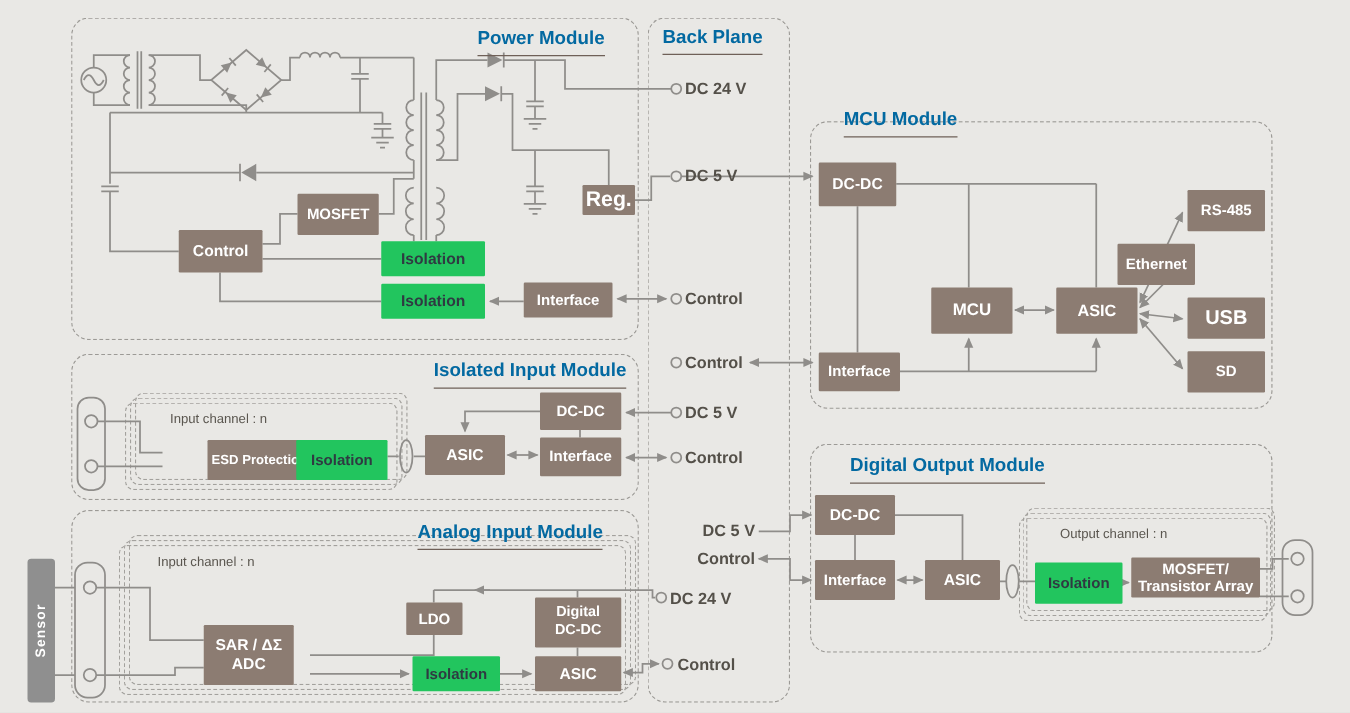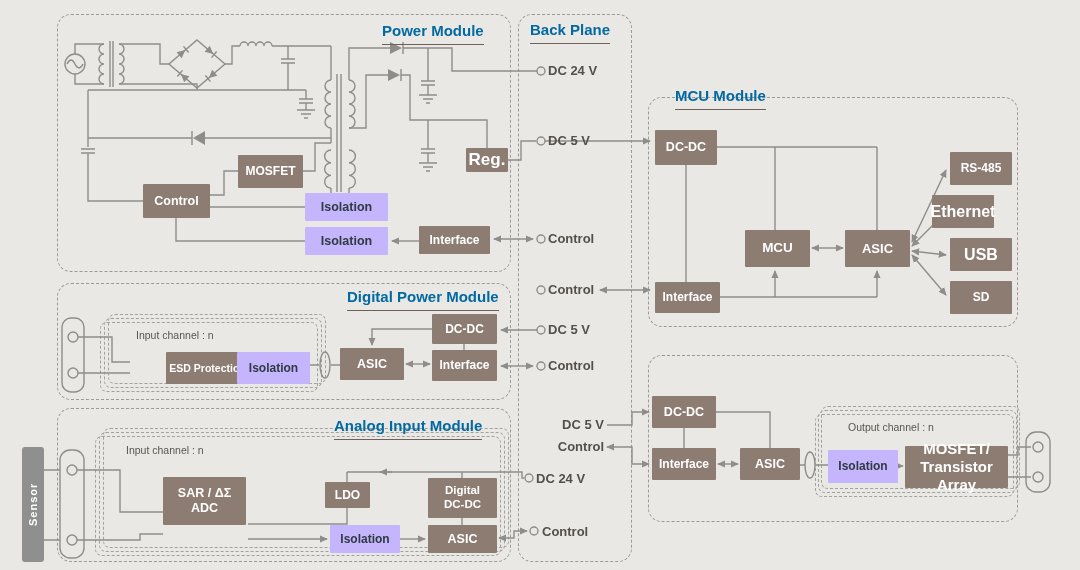--- a/index.html
+++ b/index.html
@@ -4,21 +4,21 @@
 <style>
   html,body{margin:0;padding:0;}
   body{font-family:"Liberation Sans",sans-serif;background:#d8d7d4;}
   #stage{position:relative;width:1080px;height:570px;background:#e9e8e5;overflow:hidden;}
   .module{position:absolute;border:1.6px dashed #9c9a96;border-radius:14px;}
   .stack{position:absolute;border:1.3px dashed #a3a19d;border-radius:7px;}
   .title{position:absolute;color:#0369a1;font-size:15px;font-weight:700;border-bottom:1.6px solid #6f6058;padding-bottom:5px;white-space:nowrap;}
   .bp-label{position:absolute;color:#545049;font-size:13px;font-weight:600;white-space:nowrap;}
   .ch-label{position:absolute;color:#5a564f;font-size:10.5px;white-space:nowrap;}
   .block{position:absolute;background:#8c7c72;color:#fff;display:flex;flex-direction:column;align-items:center;justify-content:center;text-align:center;border-radius:1px;font-size:12.5px;font-weight:600;line-height:1.2;}
-  .block.blue{background:#c4b5fd;color:#2f3a42;}
+  .block.blue{background:#22c55e;color:#2f3a42;}
   .sensor{position:absolute;background:#8f8f8f;color:#fff;border-radius:3px;display:flex;align-items:center;justify-content:center;writing-mode:vertical-rl;transform:rotate(180deg);font-size:11px;font-weight:600;letter-spacing:1px;}
   svg{position:absolute;left:0;top:0;}
   .ln{stroke:#8f8d8a;stroke-width:1.4;fill:none;}
   .fl{fill:#8f8d8a;stroke:none;}
 </style>
 </head>
 <body>
 
 <div id="stage">
 
@@ -195,22 +195,23 @@
     <g>
       <rect class="ln" x="1026" y="432" width="24" height="60" rx="10"></rect>
       <circle class="ln" cx="1038" cy="447" r="5"></circle>
       <circle class="ln" cx="1038" cy="477" r="5"></circle>
     </g>
   </svg>
 
   <div class="title" style="left:382px;top:22px;">Power Module</div>
   <div class="title" style="left:530px;top:21px;">Back Plane</div>
   <div class="title" style="left:675px;top:87px;">MCU Module</div>
-  <div class="title" style="left:347px;top:288px;">Digital Power Module</div>
+  <div class="title" style="left:347px;top:288px;">Isolated Input Module</div>
   <div class="title" style="left:334px;top:417px;">Analog Input Module</div>
+  <div class="title" style="left:680px;top:364px;">Digital Output Module</div>
 
   <div class="ch-label" style="left:136px;top:329px;">Input channel : n</div>
   <div class="ch-label" style="left:126px;top:444px;">Input channel : n</div>
   <div class="ch-label" style="left:848px;top:421px;">Output channel : n</div>
 
   <div class="bp-label" style="left:548px;top:63px;">DC 24 V</div>
   <div class="bp-label" style="left:548px;top:133px;">DC 5 V</div>
   <div class="bp-label" style="left:548px;top:231px;">Control</div>
   <div class="bp-label" style="left:548px;top:282px;">Control</div>
   <div class="bp-label" style="left:548px;top:322px;">DC 5 V</div>
@@ -225,45 +226,45 @@
   <div class="block blue" style="left:305px;top:193px;width:83px;height:28px;">Isolation</div>
   <div class="block blue" style="left:305px;top:227px;width:83px;height:28px;">Isolation</div>
   <div class="block" style="left:419px;top:226px;width:71px;height:28px;font-size:12px;">Interface</div>
   <div class="block" style="left:466px;top:148px;width:42px;height:24px;font-size:17px;">Reg.</div>
 
   <div class="block" style="left:655px;top:130px;width:62px;height:35px;">DC-DC</div>
   <div class="block" style="left:745px;top:230px;width:65px;height:37px;font-size:13.5px;">MCU</div>
   <div class="block" style="left:845px;top:230px;width:65px;height:37px;font-size:13px;">ASIC</div>
   <div class="block" style="left:655px;top:282px;width:65px;height:31px;font-size:12px;">Interface</div>
   <div class="block" style="left:950px;top:152px;width:62px;height:33px;font-size:12px;">RS-485</div>
-  <div class="block" style="left:932px;top:195px;width:62px;height:33px;font-size:16px;">Ethernet</div>
+  <div class="block" style="left:894px;top:195px;width:62px;height:33px;font-size:12px;">Ethernet</div>
   <div class="block" style="left:950px;top:238px;width:62px;height:33px;font-size:16px;">USB</div>
   <div class="block" style="left:950px;top:281px;width:62px;height:33px;font-size:12px;">SD</div>
 
   <div class="block" style="left:130px;top:352px;width:83px;height:32px;font-size:10.5px;margin-left:36px;">ESD Protection</div>
   <div class="block blue" style="left:237px;top:352px;width:73px;height:32px;font-size:12px;">Isolation</div>
   <div class="block" style="left:340px;top:348px;width:64px;height:32px;">ASIC</div>
   <div class="block" style="left:432px;top:314px;width:65px;height:30px;font-size:12px;">DC-DC</div>
   <div class="block" style="left:432px;top:350px;width:65px;height:31px;font-size:12px;">Interface</div>
 
   <div class="sensor" style="left:22px;top:447px;width:22px;height:115px;">Sensor</div>
-  <div class="block" style="left:163px;top:477px;width:83px;height:48px;">
+  <div class="block" style="left:163px;top:500px;width:72px;height:48px;">
     <span>SAR / ΔΣ</span>
     <span>ADC</span>
   </div>
   <div class="block" style="left:325px;top:482px;width:45px;height:26px;font-size:12px;">LDO</div>
   <div class="block blue" style="left:330px;top:525px;width:70px;height:28px;font-size:12px;">Isolation</div>
   <div class="block" style="left:428px;top:478px;width:69px;height:40px;font-size:11.5px;">
     <span>Digital</span>
     <span>DC-DC</span>
   </div>
   <div class="block" style="left:428px;top:525px;width:69px;height:28px;">ASIC</div>
 
   <div class="block" style="left:652px;top:396px;width:64px;height:32px;">DC-DC</div>
   <div class="block" style="left:652px;top:448px;width:64px;height:32px;font-size:12px;">Interface</div>
   <div class="block" style="left:740px;top:448px;width:60px;height:32px;">ASIC</div>
   <div class="block blue" style="left:828px;top:450px;width:70px;height:33px;font-size:12px;">Isolation</div>
-  <div class="block" style="left:905px;top:446px;width:103px;height:42px;font-size:15px;">
+  <div class="block" style="left:905px;top:446px;width:103px;height:32px;font-size:12px;">
     <span>MOSFET/</span>
     <span>Transistor Array</span>
   </div>
 
 </div>
 
 </body></html>

